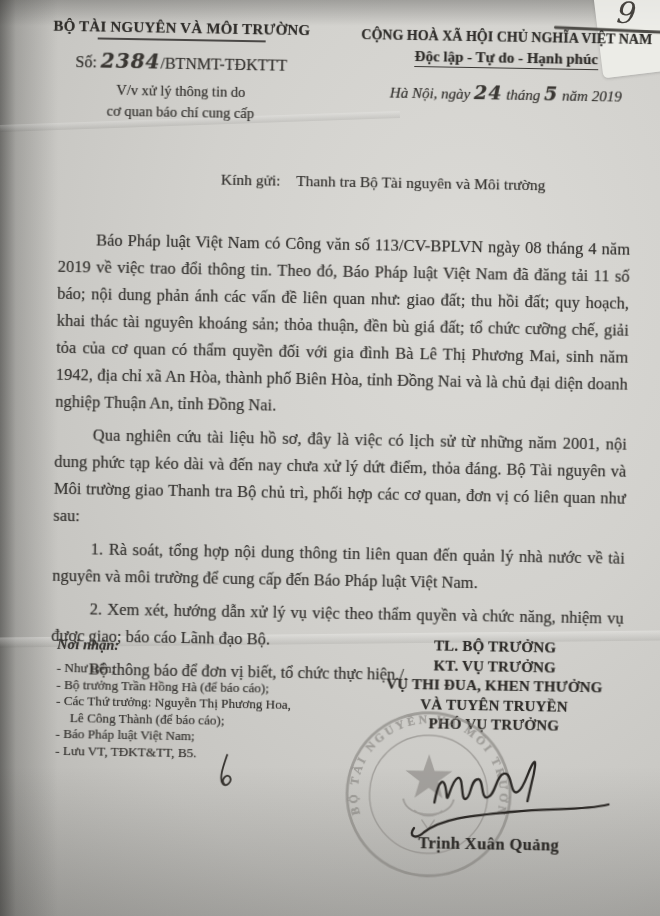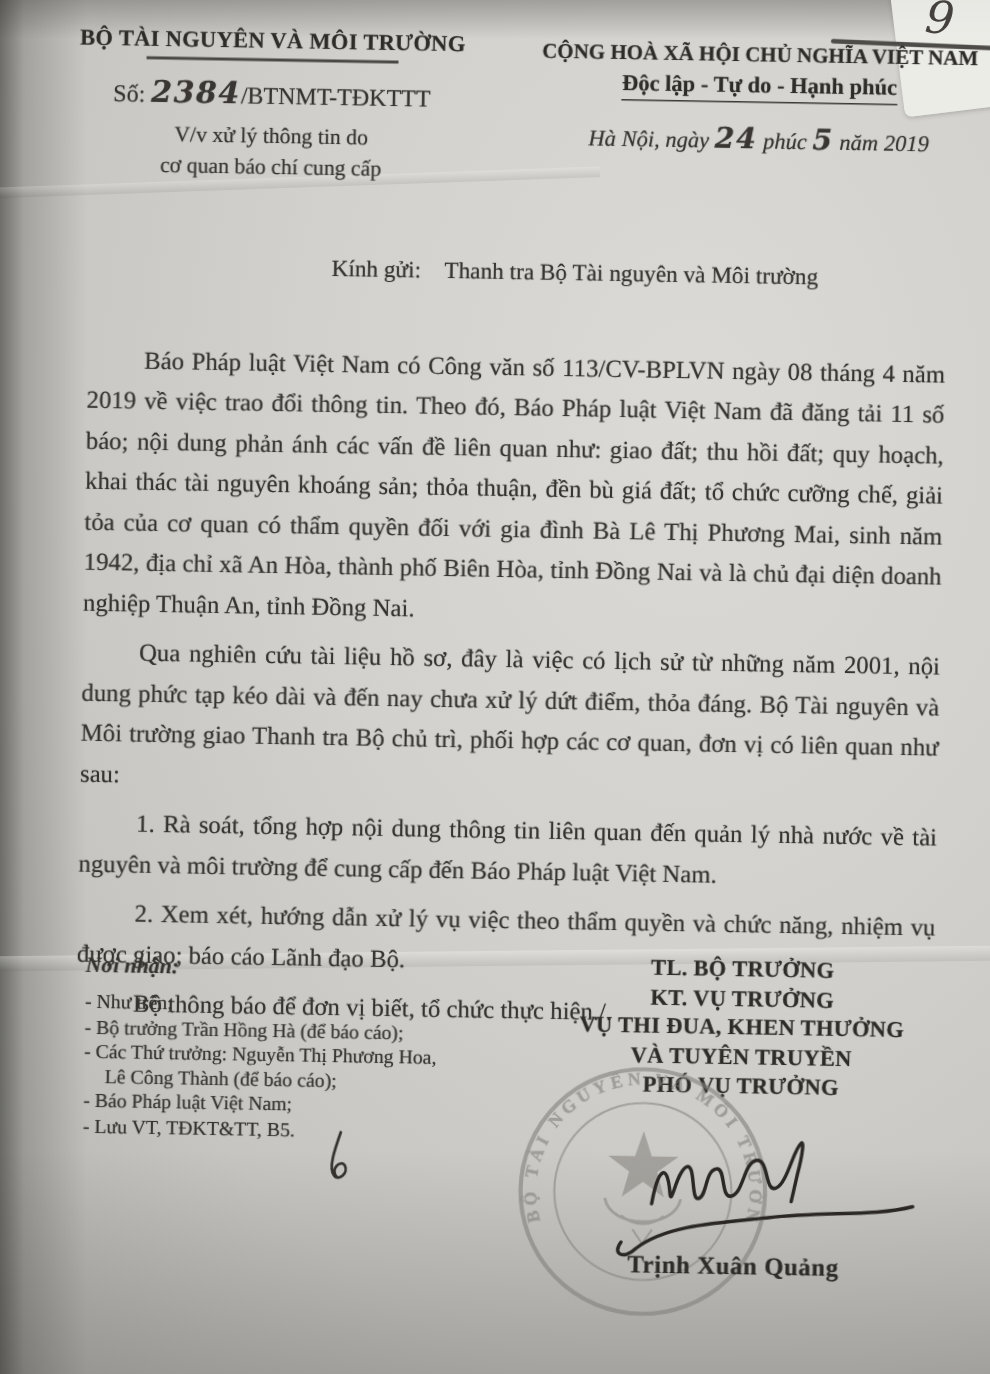--- a/index.html
+++ b/index.html
@@ -103,21 +103,21 @@
         <div>cơ quan báo chí cung cấp</div>
       </div>
     </div>
 
     <div class="hdr-right">
       <div class="motto1">CỘNG HOÀ XÃ HỘI CHỦ NGHĨA VIỆT NAM</div>
       <div><span class="motto2">Độc lập - Tự do - Hạnh phúc</span></div>
       <div class="date-line">
         <span>Hà Nội, ngày</span>
         <span class="hand">24</span>
-        <span>phúc</span>
+        <span>tháng</span>
         <span class="hand">5</span>
         <span>năm 2019</span>
       </div>
     </div>
 
     <div class="recipient">
       <span class="label">Kính gửi:</span>
       <span>Thanh tra Bộ Tài nguyên và Môi trường</span>
     </div>
 

